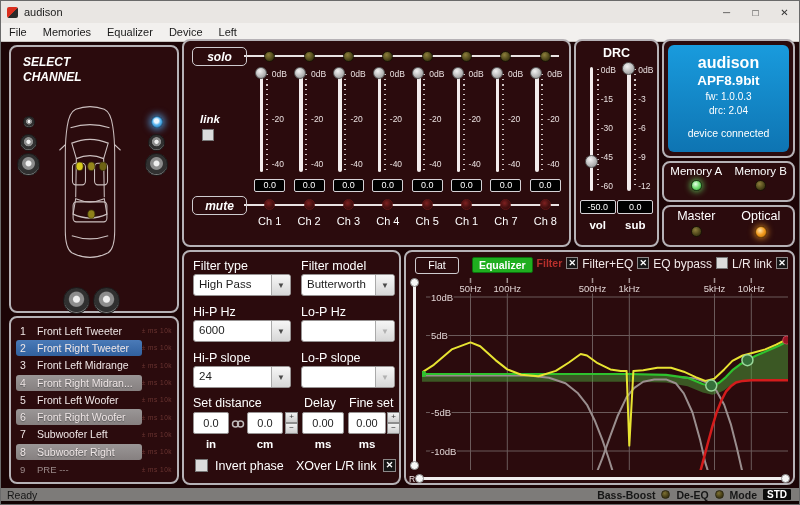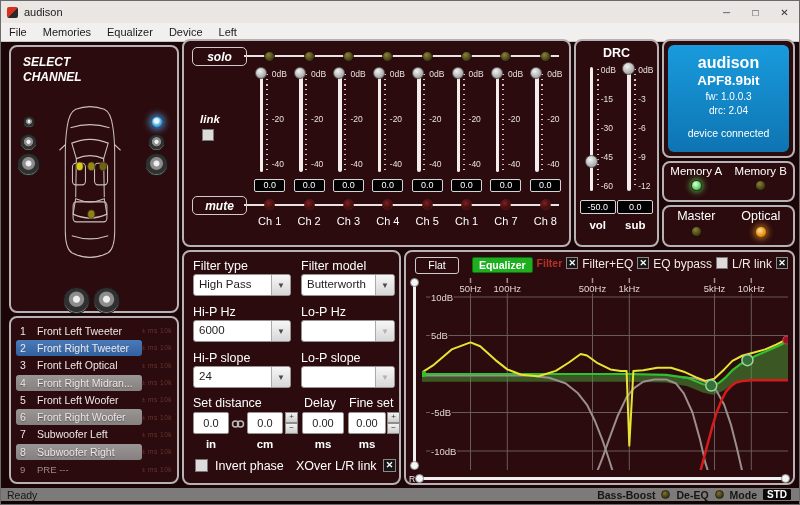--- a/index.html
+++ b/index.html
@@ -214,21 +214,21 @@
         <div class="ch-row selected">
           <div class="rowbar">
             <span class="num">2</span>
             <span class="nm">Front Right Tweeter</span>
           </div>
           <span class="meta">± ms 10k</span>
         </div>
         <div class="ch-row normal">
           <div class="rowbar">
             <span class="num">3</span>
-            <span class="nm">Front Left Optical</span>
+            <span class="nm">Front Left Midrange</span>
           </div>
           <span class="meta">± ms 10k</span>
         </div>
         <div class="ch-row linked">
           <div class="rowbar">
             <span class="num">4</span>
             <span class="nm">Front Right Midran...</span>
           </div>
           <span class="meta">± ms 10k</span>
         </div>

